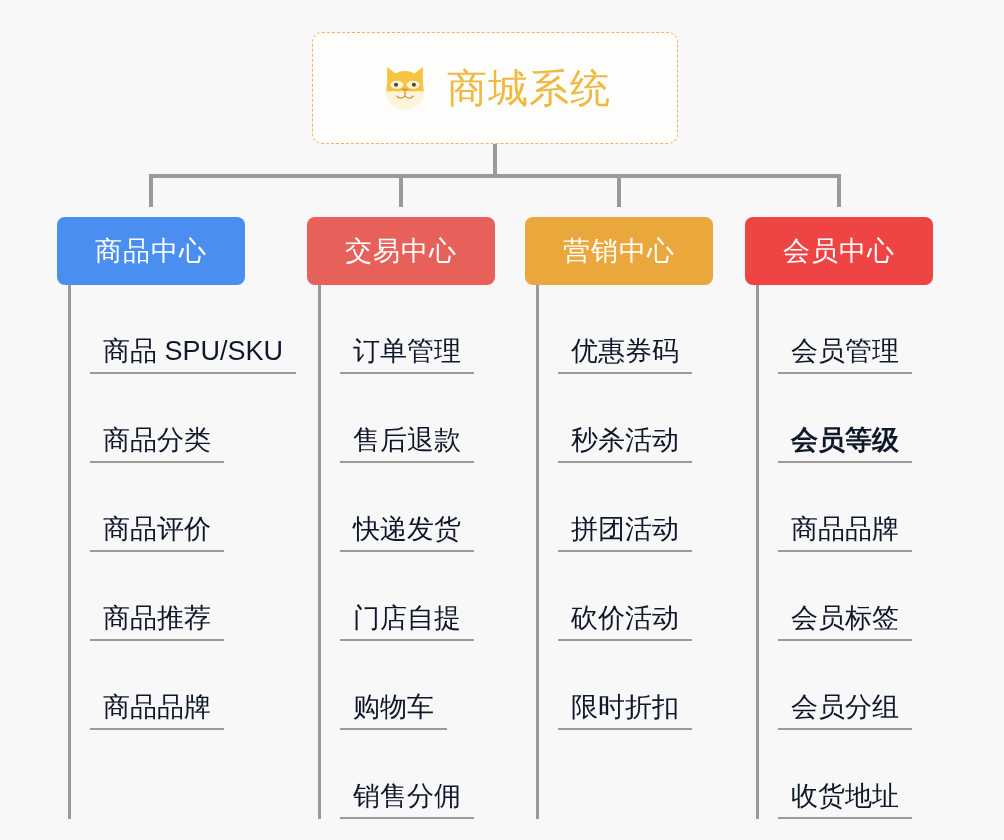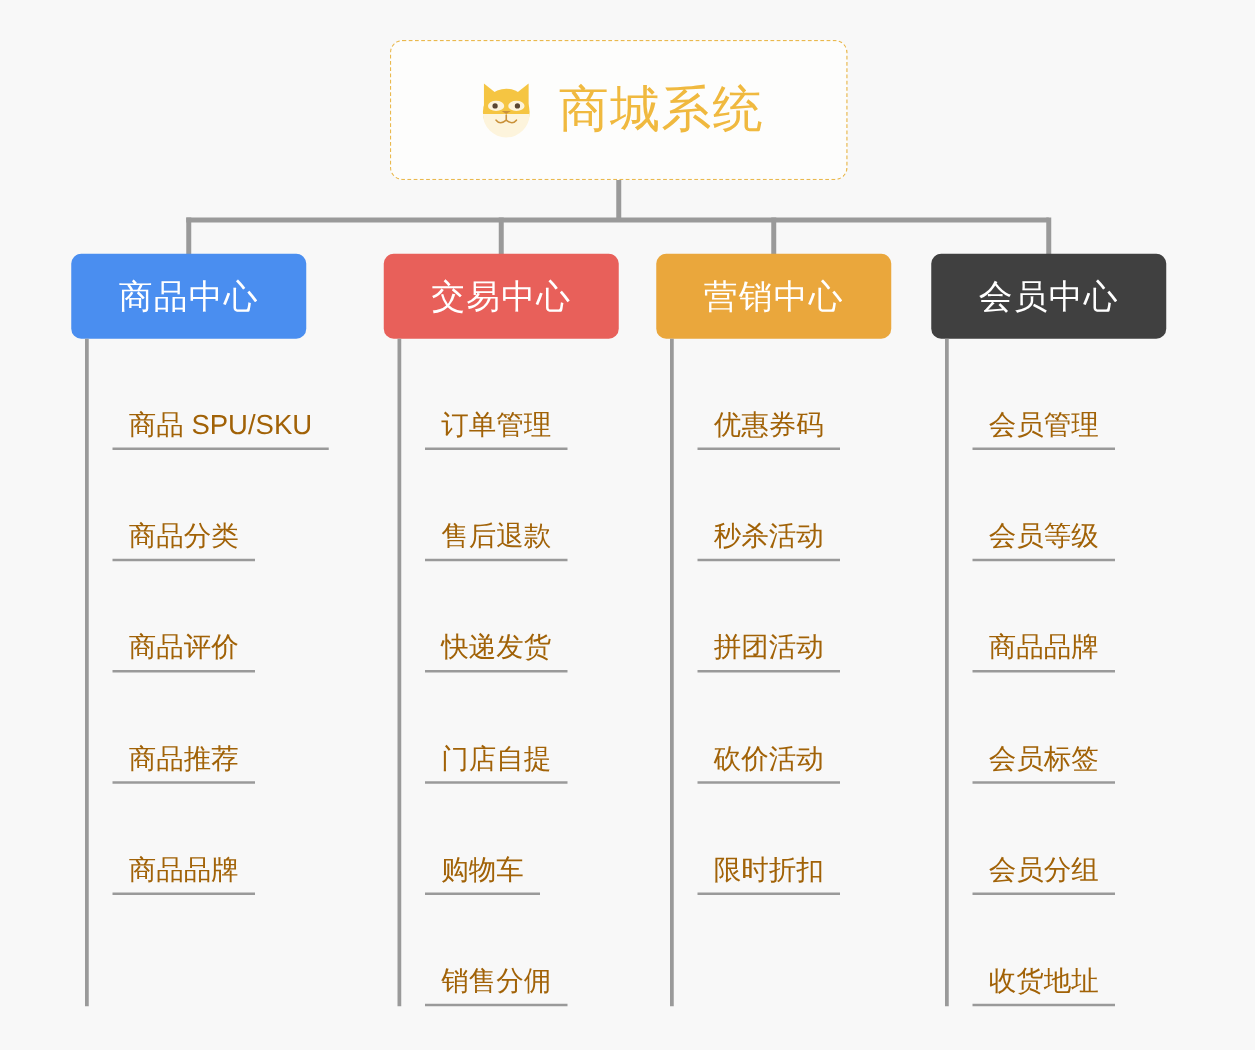--- a/index.html
+++ b/index.html
@@ -55,21 +55,21 @@
     position: absolute;
     background: #9a9a9a;
   }
   .conn-stem   { width: 4px; }
   .conn-bus    { height: 4px; }
   .conn-drop   { width: 4px; }
 
   
   .branch {
     position: absolute;
-    top: 203px;
+    top: 217px;
   }
   .branch-header {
     height: 68px;
     border-radius: 8px;
     display: flex;
     align-items: center;
     justify-content: center;
     color: #ffffff;
     font-size: 27px;
     letter-spacing: 1px;
@@ -90,22 +90,22 @@
   }
   .leaf {
     position: relative;
     height: 89px;
     display: flex;
     align-items: flex-end;
     padding-left: 33px;
   }
   .leaf-label {
     display: inline-block;
-    font-size: 22px;
-    color: #a16207;
+    font-size: 27px;
+    color: #0f172a;
     line-height: 1.05;
     padding: 0 13px 7px 13px;
     border-bottom: 2px solid #9a9a9a;
     white-space: nowrap;
   }
 
   
   .b0 { left: 57px;  width: 188px; }
   .b1 { left: 307px; width: 188px; }
   .b2 { left: 525px; width: 188px; }
@@ -218,30 +218,30 @@
       <div class="leaf">
           <span class="leaf-label" style="border-bottom-color: rgb(154, 154, 154);">砍价活动</span>
         </div>
       <div class="leaf">
           <span class="leaf-label" style="border-bottom-color: rgb(154, 154, 154);">限时折扣</span>
         </div>
     </div>
   </div>
 
   <div class="branch b3">
-    <div class="branch-header" style="background: #404040;">
+    <div class="branch-header" style="background: #ef4444;">
       <span>会员中心</span>
     </div>
     <div class="branch-body">
       <div class="trunk" style="height: 534px; background: rgb(154, 154, 154);"></div>
       <div class="leaf">
           <span class="leaf-label" style="border-bottom-color: rgb(154, 154, 154);">会员管理</span>
         </div>
       <div class="leaf">
-          <span class="leaf-label" style="border-bottom-color: rgb(154, 154, 154);">会员等级</span>
+          <span class="leaf-label" style="border-bottom-color: rgb(154, 154, 154); font-weight: bold;">会员等级</span>
         </div>
       <div class="leaf">
           <span class="leaf-label" style="border-bottom-color: rgb(154, 154, 154);">商品品牌</span>
         </div>
       <div class="leaf">
           <span class="leaf-label" style="border-bottom-color: rgb(154, 154, 154);">会员标签</span>
         </div>
       <div class="leaf">
           <span class="leaf-label" style="border-bottom-color: rgb(154, 154, 154);">会员分组</span>
         </div>

